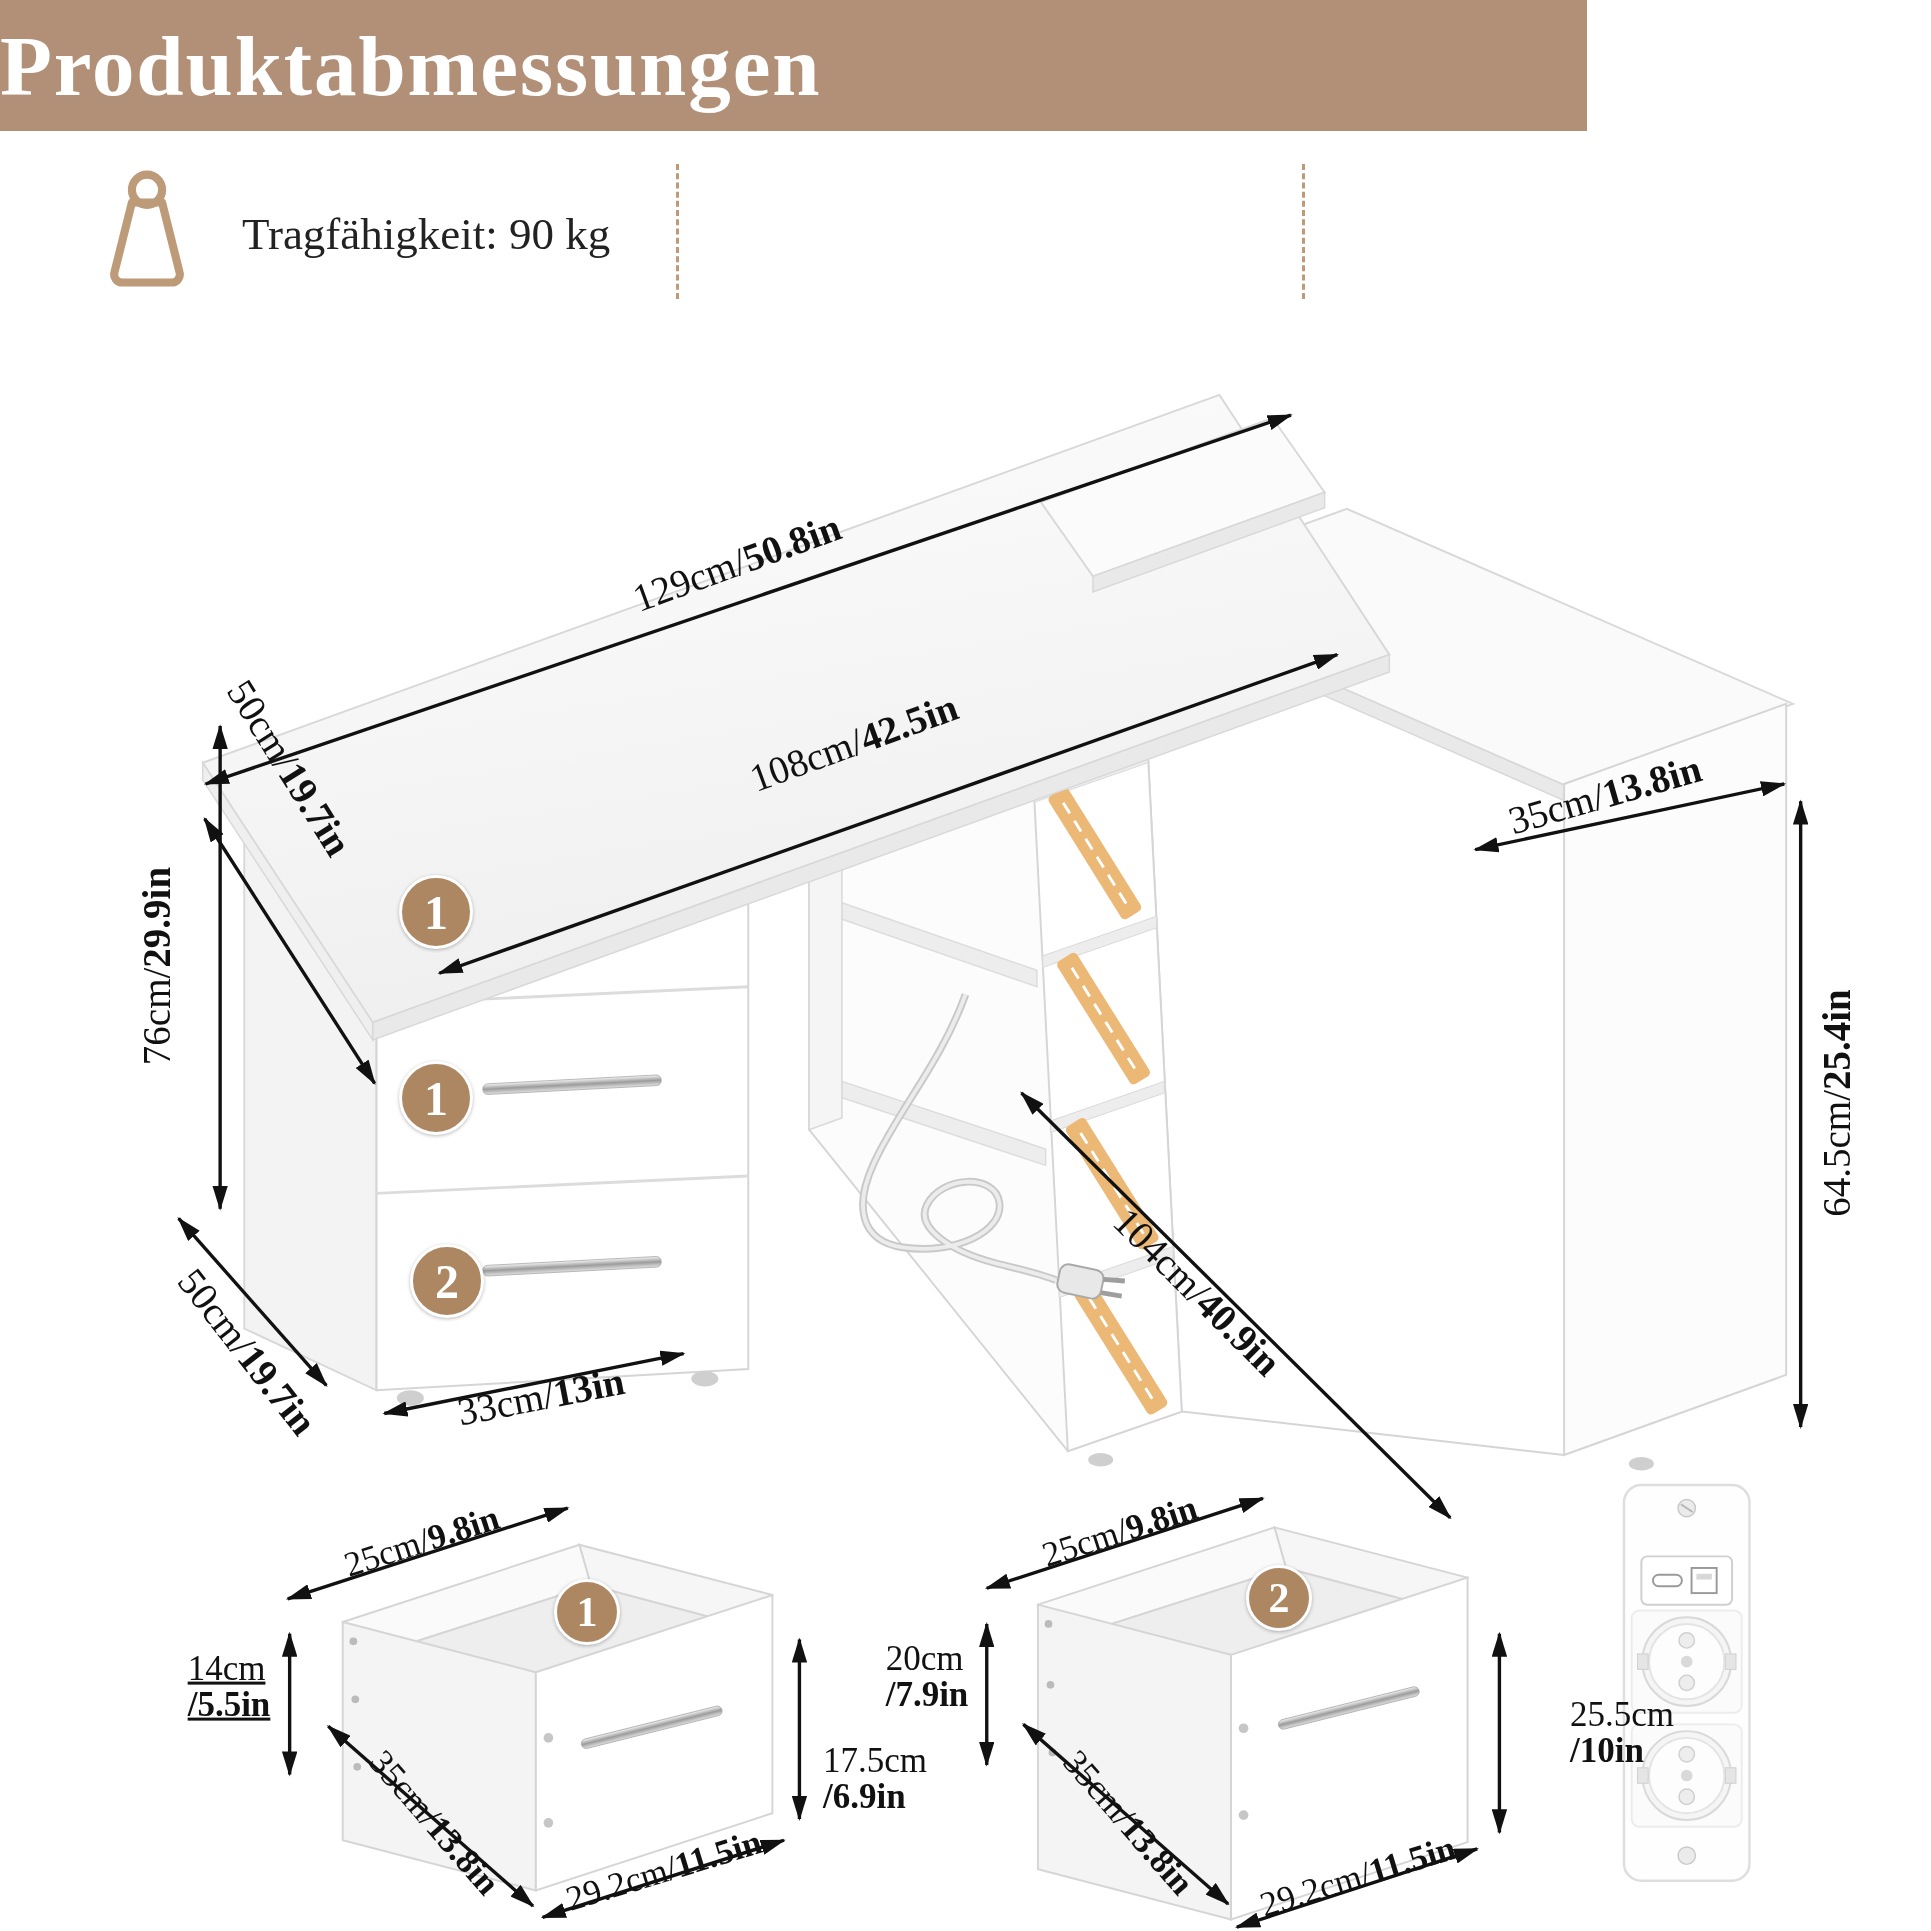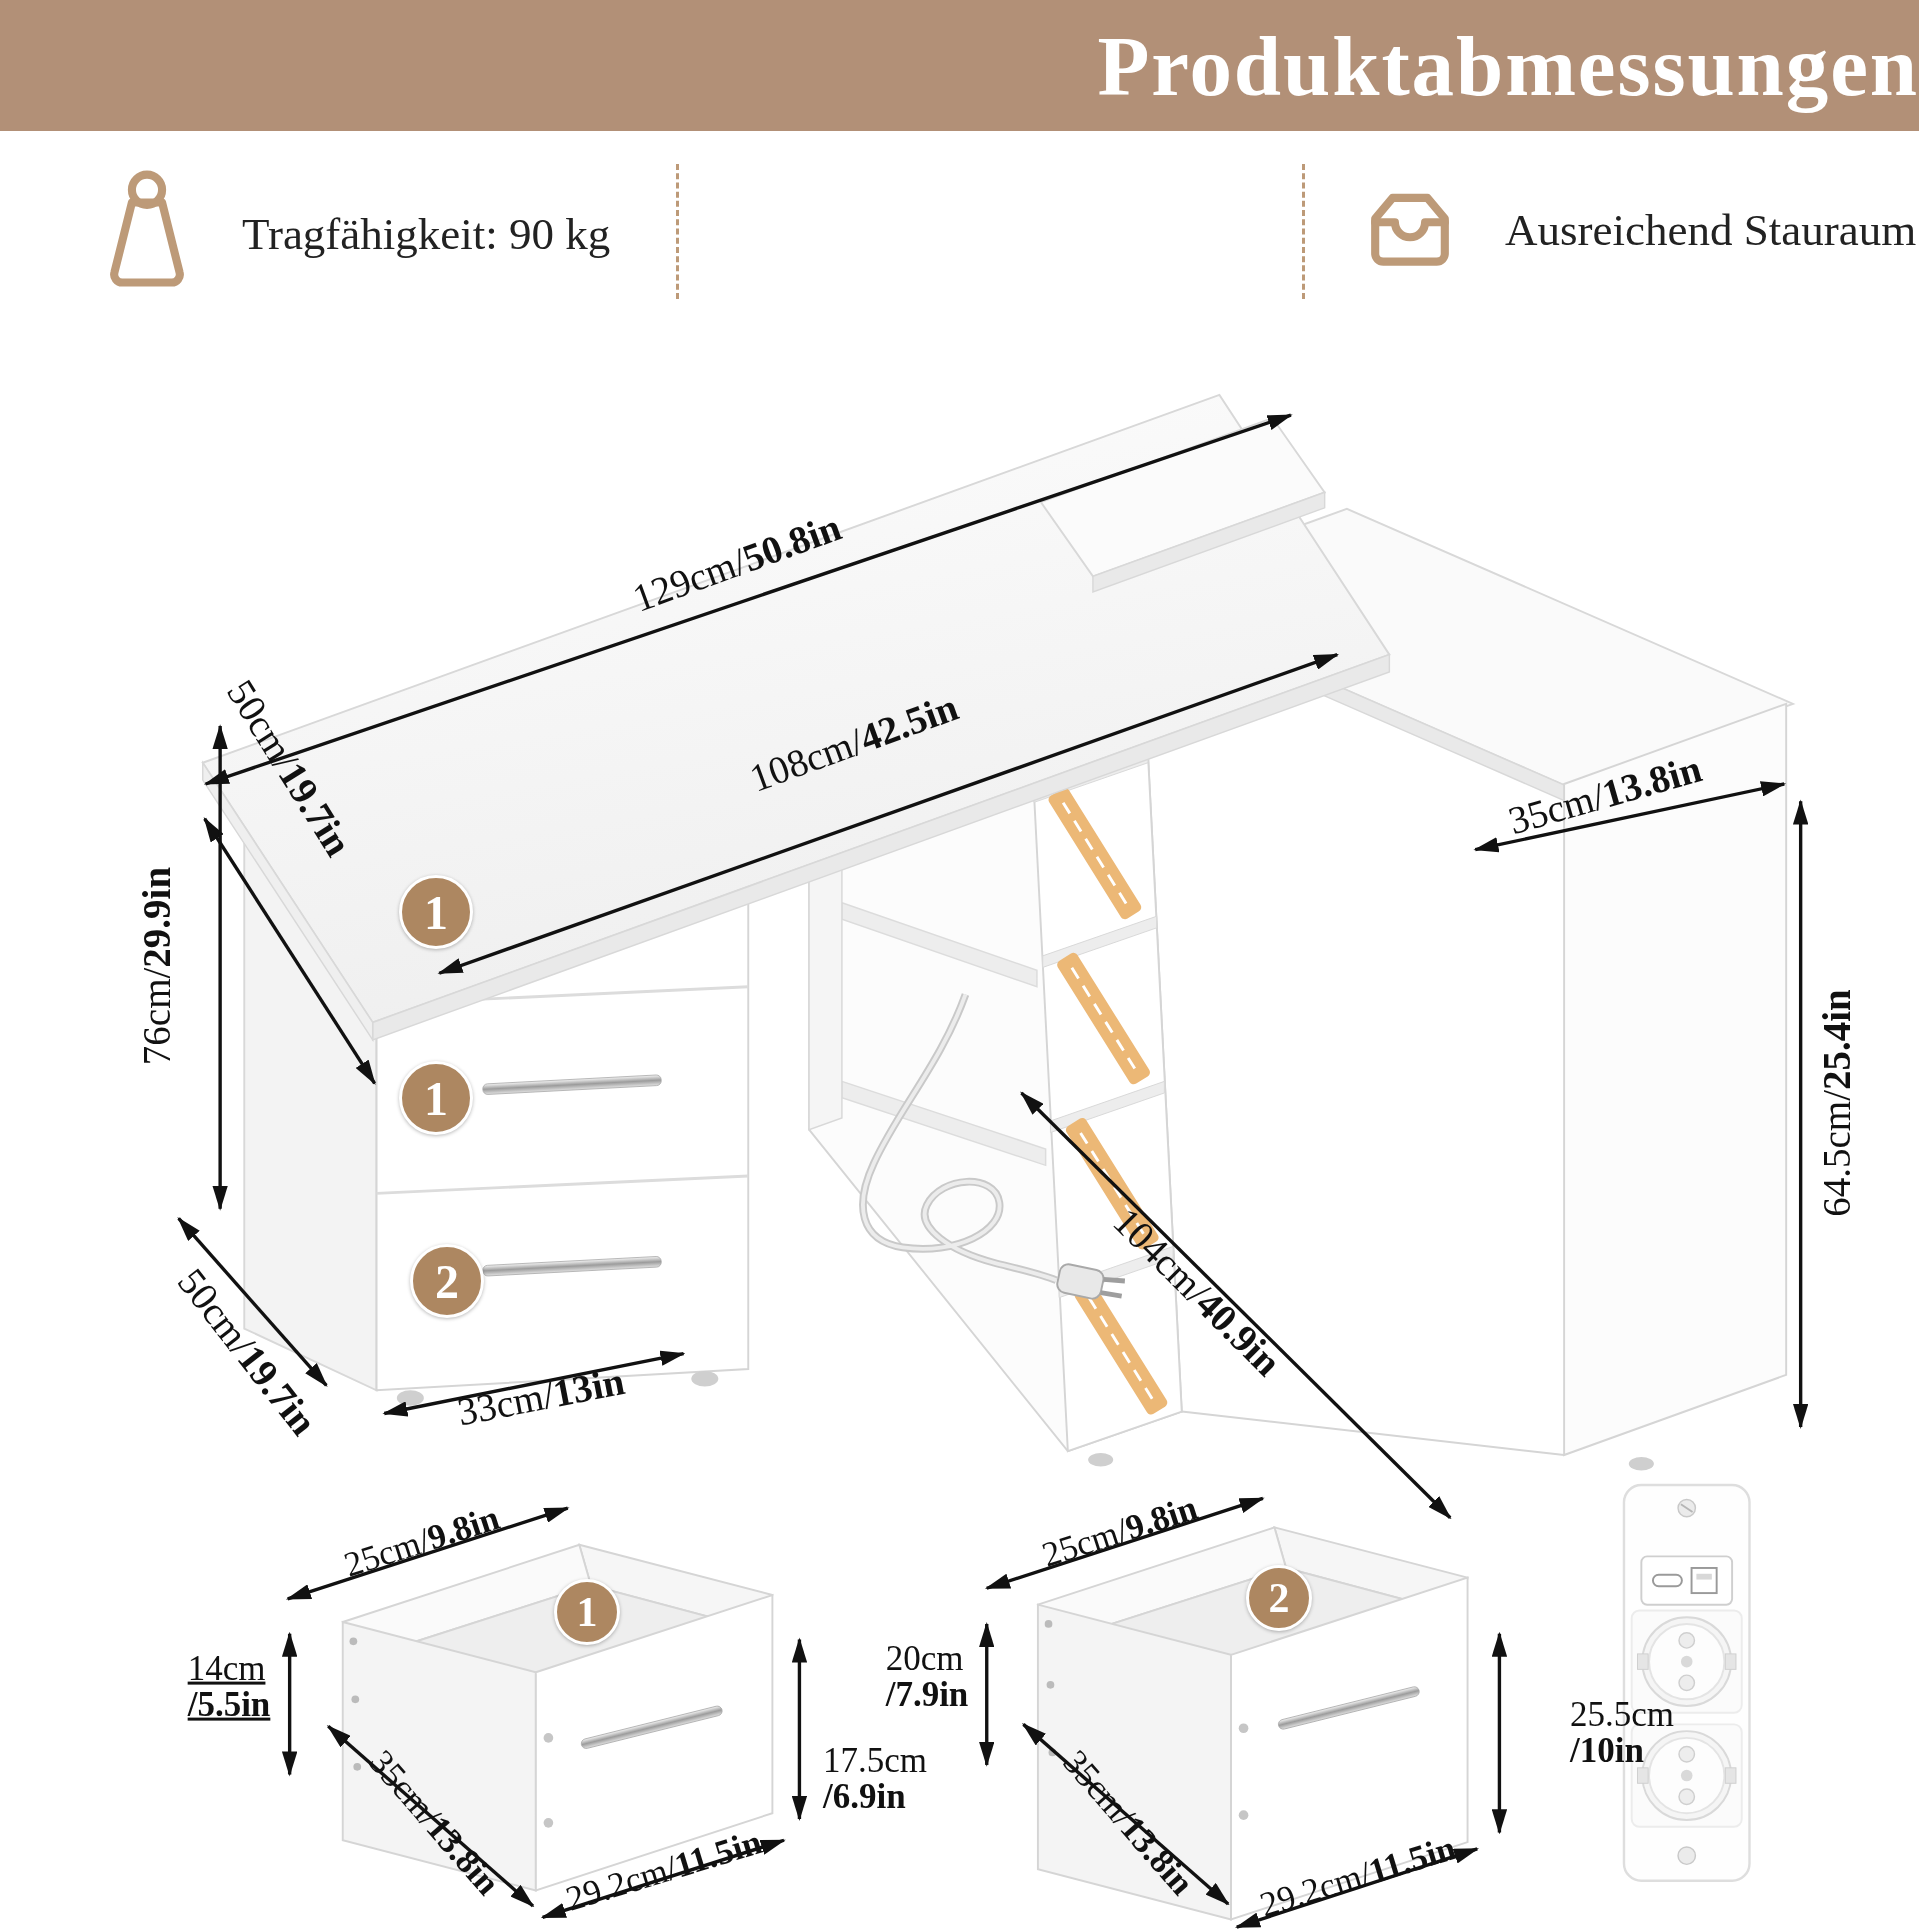--- a/index.html
+++ b/index.html
@@ -1,20 +1,20 @@
 <!DOCTYPE html>
 <html style="--banner-bg: #b29077; --accent-tan: #bd9a78; --badge-bg: #ad8761; --led-strip: #ecb876;"><head>
 <meta charset="utf-8">
 <style>
   html,body{margin:0;padding:0;background:#fff;}
   #canvas{position:relative;width:1931px;height:1931px;background:#fff;overflow:hidden;
           font-family:"Liberation Serif","DejaVu Serif",serif;color:#1c1c1c;}
   
-  .banner{position:absolute;left:0;top:0;width:1919px;height:131px;
-          background:var(--banner-bg,#b29077);display:flex;align-items:center;justify-content:flex-end;}
+  .banner{position:absolute;left:0;top:0;width:1587px;height:131px;
+          background:var(--banner-bg,#b29077);display:flex;align-items:center;justify-content:flex-start;}
   .banner h1{margin:0;font-size:85px;font-weight:700;color:#fff;letter-spacing:1.9px;}
   
   .features{position:absolute;left:0;top:145px;width:1931px;height:179px;}
   .feature{position:absolute;display:flex;align-items:center;gap:37px;justify-content:space-between;}
   .feature .ficon{flex:0 0 auto;}
   .feature .flabel{font-size:45px;color:#222;white-space:nowrap;}
   .vdivider{position:absolute;top:19.3px;height:135px;width:0;
             border-left:3.9px dashed var(--accent-tan,#ba9878);}
   
   .dim{position:absolute;font-size:39px;white-space:nowrap;color:#111;
@@ -51,29 +51,20 @@
           <circle class="icon-stroke" cx="50" cy="22" r="13"></circle>
           <path class="icon-stroke" d="M37,33 h26 l15,60 a7,7 0 0 1 -7,9 h-42 a7,7 0 0 1 -7,-9 Z"></path>
         </svg>
       </span>
       <span class="flabel">Tragfähigkeit: 90 kg</span>
     </div>
     <div class="vdivider" style="left:676px;"></div>
 
     <div class="vdivider" style="left:1302px;"></div>
 
-    <div class="feature" style="left:1352px;top:23px;">
-      <span class="ficon">
-        <svg width="116" height="120" viewBox="0 0 100 100">
-          <path class="icon-stroke" d="M20,42 L35,24 H65 L80,42 V72 a7,7 0 0 1 -7,7 H27 a7,7 0 0 1 -7,-7 Z"></path>
-          <path class="icon-stroke" d="M20,45 H37 a13,13 0 0 0 26,0 H80"></path>
-        </svg>
-      </span>
-      <span class="flabel">Ausreichend Stauraum</span>
-    </div>
   </div>
 
   <svg width="1931" height="1931" viewBox="0 0 2000 2000" style="position:absolute;left:0;top:0;">
     <defs>
       <marker id="ah" markerWidth="26" markerHeight="16" refX="24" refY="8" orient="auto-start-reverse" markerUnits="userSpaceOnUse">
         <path d="M0,0 L26,8 L0,16 Z" fill="#111"></path>
       </marker>
       <linearGradient id="gTop" x1="0" y1="0" x2="0.3" y2="1">
         <stop offset="0" stop-color="#fdfdfd"></stop>
           <stop offset="1" stop-color="#efefef"></stop>

